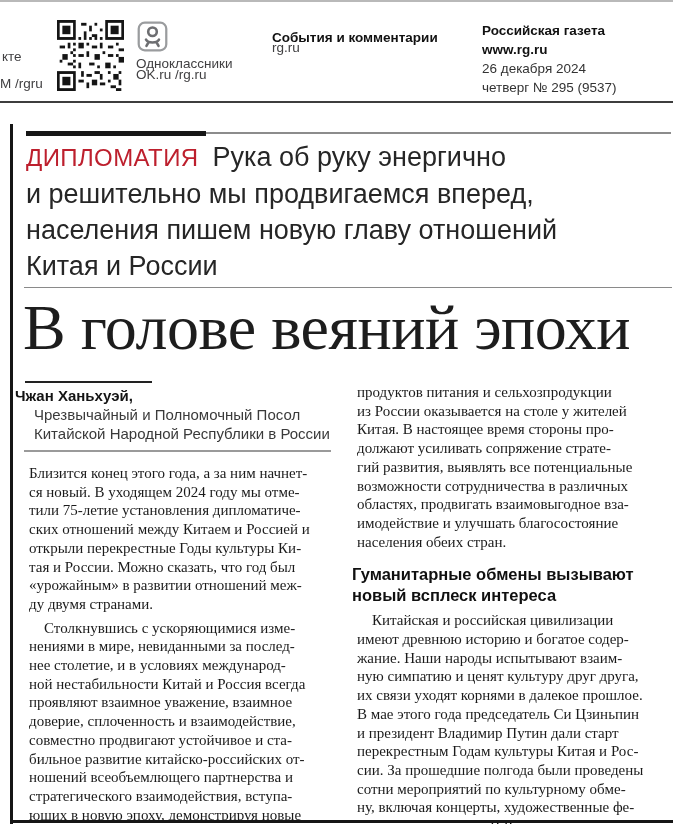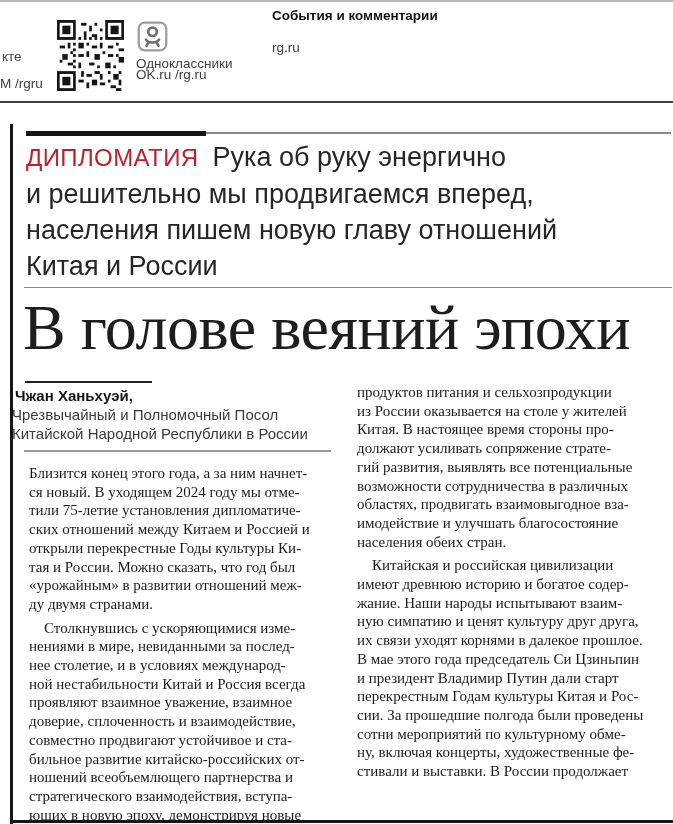--- a/index.html
+++ b/index.html
@@ -11,21 +11,21 @@
   .abs{position:absolute;}
   
   .top-border{left:0;top:0;width:673px;height:2px;background:#b9b9b9;}
   .hdr-small{font-size:13.5px;color:#414042;white-space:nowrap;}
   .vk-frag1{left:2px;top:49px;}
   .vk-frag2{left:0;top:76px;}
   .qr{left:57px;top:20px;width:67px;height:71px;}
   .ok-logo{left:137px;top:21px;width:31px;height:31px;}
   .ok-name{left:136px;top:56px;}
   .ok-url{left:136px;top:67px;}
-  .events-title{left:272px;top:8px;font-size:13.5px;font-weight:bold;color:#111;white-space:nowrap;}
+  .events-title{left:272px;top:30px;font-size:13.5px;font-weight:bold;color:#111;white-space:nowrap;}
   .events-url{left:272px;top:40px;}
   .paper{left:482px;top:21px;font-size:13.5px;line-height:19px;color:#333;white-space:nowrap;}
   .paper .b{font-weight:bold;color:#111;}
   .header-rule{left:0;top:101px;width:673px;height:2px;background:#3d3d3d;}
   
   .left-rule{left:10px;top:124px;width:3px;height:700px;background:#161616;}
   .bar-thick{left:26px;top:131px;width:180px;height:5px;background:#161616;}
   .bar-thin{left:206px;top:132px;width:465px;height:2px;background:#8c8c8c;}
   .bottom-rule{left:10px;top:820px;width:663px;height:3px;background:#161616;}
   
@@ -37,21 +37,21 @@
   .headline-text{padding-left:14px;}
   .headline-rule{left:24px;top:287px;width:648px;height:1px;background:#8a8a8a;}
   .big-title{
     left:23px;top:291px;width:645px;
     font-family:"Liberation Serif", serif;font-size:64px;letter-spacing:-0.5px;
     color:#1d1d1d;white-space:nowrap;
   }
   
   .author-rule-top{left:25px;top:381px;width:127px;height:2px;background:#222;}
   .author-name{left:15px;top:387px;font-size:15px;font-weight:bold;color:#141414;}
-  .author-role{left:12px;top:406px;font-size:15px;line-height:18.5px;color:#3a3a3a;white-space:pre-line;}
+  .author-role{left:34px;top:406px;font-size:15px;line-height:18.5px;color:#3a3a3a;white-space:pre-line;}
   .author-rule-bottom{left:24px;top:450px;width:307px;height:2px;background:#9a9a9a;}
   
   .col{
     width:322px;font-family:"Liberation Serif", serif;
     font-size:15px;line-height:18.7px;color:#1b1b1b;
   }
   .col-left{left:24px;top:459px;}
   .col-right{left:352px;top:378px;}
   .col p{margin:5px;white-space:pre-line;}
   .col p.indent{text-indent:15px;}
@@ -147,20 +147,26 @@
       <circle cx="18" cy="12.5" r="5" fill="none" stroke="#6d6e71" stroke-width="3"></circle>
       <path d="M10.5 21.5 c2.5 4.5 12.5 4.5 15 0 M13.5 24.5 l-2.5 4.5 M22.5 24.5 l2.5 4.5" fill="none" stroke="#6d6e71" stroke-width="3" stroke-linecap="round"></path>
     </svg>
   </div>
   <div class="abs hdr-small ok-name">Одноклассники</div>
   <div class="abs hdr-small ok-url">OK.ru /rg.ru</div>
 
   <div class="abs events-title">События и комментарии</div>
   <div class="abs hdr-small events-url">rg.ru</div>
 
+  <div class="abs paper">
+    <div class="b">Российская газета</div>
+    <div class="b">www.rg.ru</div>
+    <div>26 декабря 2024</div>
+    <div>четверг № 295 (9537)</div>
+  </div>
 
   <div class="abs header-rule"></div>
 
   <div class="abs left-rule"></div>
   <div class="abs bar-thick"></div>
   <div class="abs bar-thin"></div>
 
   <div class="abs kicker-line"><span class="kicker">ДИПЛОМАТИЯ</span><span class="headline-text">Рука об руку энергично
 и решительно мы продвигаемся вперед,
 населения пишем новую главу отношений
@@ -202,20 +208,22 @@
   <div class="abs col col-right">
     <p>продуктов питания и сельхозпродукции
 из России оказывается на столе у жителей
 Китая. В настоящее время стороны про-
 должают усиливать сопряжение страте-
 гий развития, выявлять все потенциальные
 возможности сотрудничества в различных
 областях, продвигать взаимовыгодное вза-
 имодействие и улучшать благосостояние
 населения обеих стран.</p>
+    <div class="subhead">Гуманитарные обмены вызывают
+новый всплеск интереса</div>
     <p class="indent">Китайская и российская цивилизации
 имеют древнюю историю и богатое содер-
 жание. Наши народы испытывают взаим-
 ную симпатию и ценят культуру друг друга,
 их связи уходят корнями в далекое прошлое.
 В мае этого года председатель Си Цзиньпин
 и президент Владимир Путин дали старт
 перекрестным Годам культуры Китая и Рос-
 сии. За прошедшие полгода были проведены
 сотни мероприятий по культурному обме-

